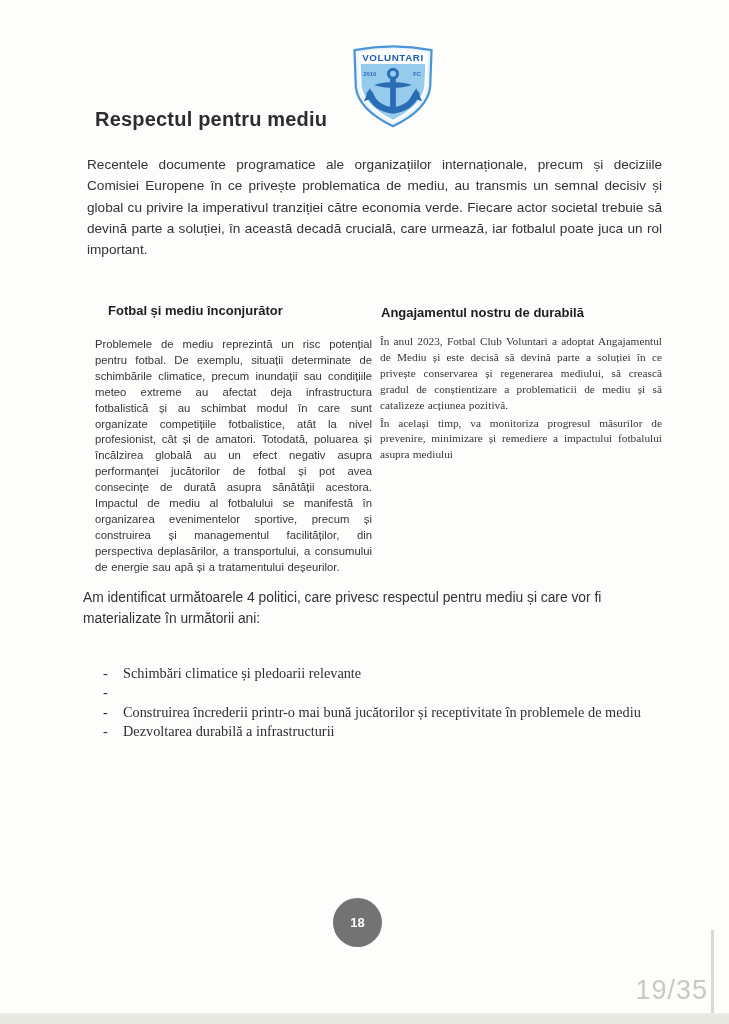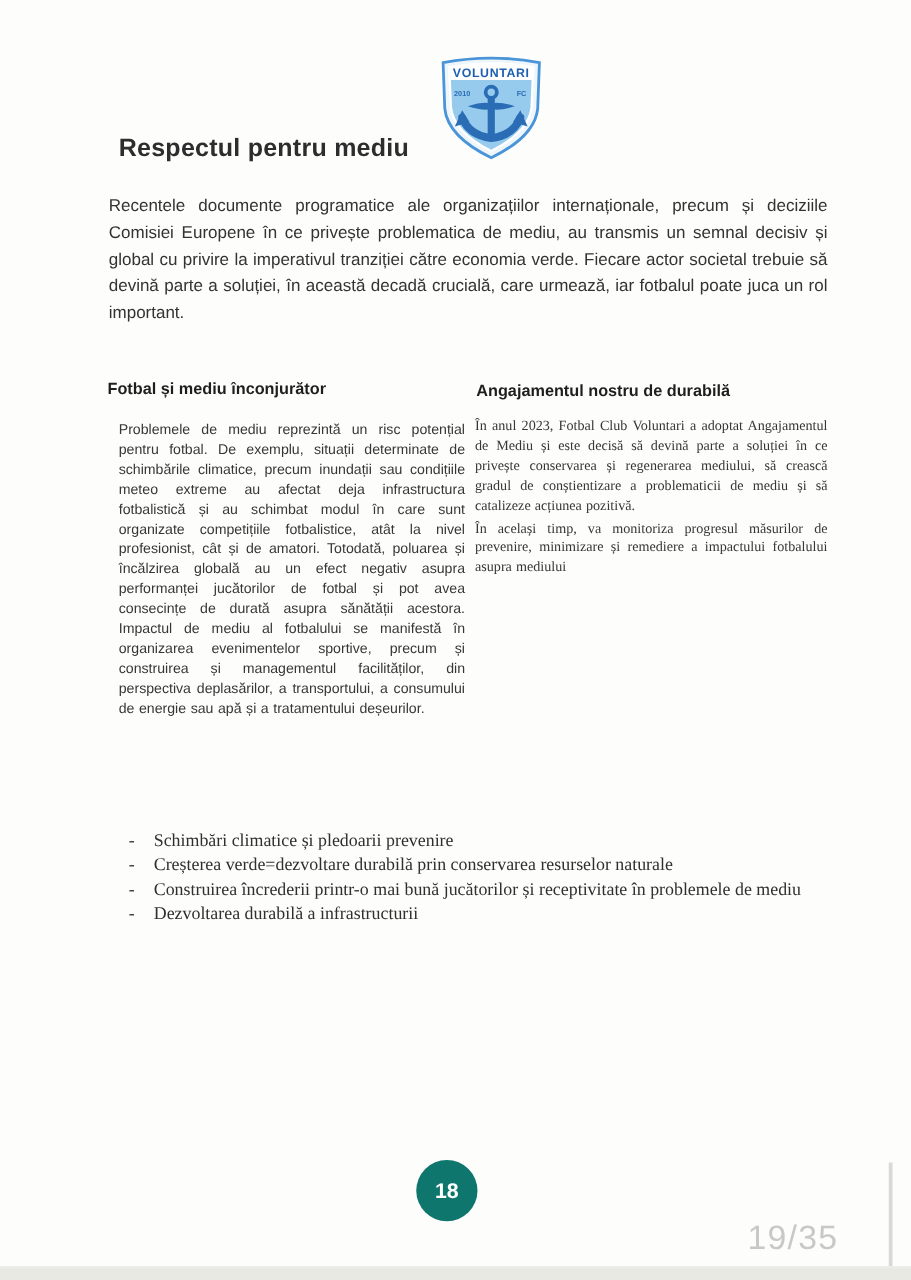--- a/index.html
+++ b/index.html
@@ -25,21 +25,21 @@
 
   .intro {
     position: absolute; left: 87px; top: 154px; width: 575px;
     font-size: 13.6px; line-height: 21.3px; text-align: justify;
     color: #333333;
   }
 
   .col-heading {
     position: absolute; font-size: 13px; font-weight: bold; color: #1e1e1e;
   }
-  .col-heading.left  { left: 86px;  top: 303px; }
+  .col-heading.left  { left: 108px;  top: 303px; }
   .col-heading.right { left: 381px; top: 305px; }
 
   .col-body {
     position: absolute; text-align: justify;
     font-size: 11.3px; line-height: 15.9px; color: #363636;
     word-spacing: 0.5px;
   }
   .col-body.left  { left: 95px;  top: 337px; width: 277px; }
   .col-body.right { left: 380px; top: 334px; width: 282px; font-family: Liberation Serif, serif; }
   .col-body.right p + p { margin-top: 2px; }
@@ -52,30 +52,30 @@
   .policies-list {
     position: absolute; left: 103px; top: 664px;
     font-family: "Liberation Serif", serif;
     font-size: 14.3px; line-height: 19.4px; color: #2f2f2f;
     list-style: none;
   }
   .policies-list li { display: flex; white-space: nowrap; }
   .policies-list .bullet { width: 20px; flex: 0 0 20px; }
 
   .page-badge {
-    position: absolute; left: 333px; top: 928px;
+    position: absolute; left: 333px; top: 898px;
     width: 49px; height: 49px; border-radius: 50%;
-    background: #0f766e;
+    background: #737373;
     display: flex; align-items: center; justify-content: center;
-    color: #ffffff; font-weight: bold; font-size: 17px;
+    color: #ffffff; font-weight: bold; font-size: 13px;
   }
 
   .pager {
     position: absolute; left: 598px; top: 975px; width: 110px;
-    text-align: left; font-size: 27px; color: #c8c8c5;
+    text-align: right; font-size: 27px; color: #c8c8c5;
     letter-spacing: 1px;
   }
 
   .scan-edge-bottom {
     position: absolute; left: 0; top: 1013px; width: 729px; height: 11px;
     background: #e9e9e4; border-top: 1px solid #f0f0ea;
   }
   .scan-edge-line {
     position: absolute; left: 711px; top: 930px; width: 3px; height: 84px;
     background: #dadad5;
@@ -118,29 +118,29 @@
 
   <div class="col-body left">
     <p>Problemele de mediu reprezintă un risc potențial pentru fotbal. De exemplu, situații determinate de schimbările climatice, precum inundații sau condițiile meteo extreme au afectat deja infrastructura fotbalistică și au schimbat modul în care sunt organizate competițiile fotbalistice, atât la nivel profesionist, cât și de amatori. Totodată, poluarea și încălzirea globală au un efect negativ asupra performanței jucătorilor de fotbal și pot avea consecințe de durată asupra sănătății acestora. Impactul de mediu al fotbalului se manifestă în organizarea evenimentelor sportive, precum și construirea și managementul facilităților, din perspectiva deplasărilor, a transportului, a consumului de energie sau apă și a tratamentului deșeurilor.</p>
   </div>
 
   <div class="col-body right">
     <p>În anul 2023, Fotbal Club Voluntari a adoptat Angajamentul de Mediu și este decisă să devină parte a soluției în ce privește conservarea și regenerarea mediului, să crească gradul de conștientizare a problematicii de mediu și să catalizeze acțiunea pozitivă.</p>
     <p>În același timp, va monitoriza progresul măsurilor de prevenire, minimizare și remediere a impactului fotbalului asupra mediului</p>
   </div>
 
+  <p class="policies-intro">Am identificat următoarele 4 politici, care privesc respectul pentru mediu și care vor fi materializate în următorii ani:</p>
 
   <ul class="policies-list">
     <li>
       <span class="bullet">-</span>
-      <span>Schimbări climatice și pledoarii prevenire</span>
+      <span>Schimbări climatice și pledoarii relevante</span>
     </li>
     <li>
       <span class="bullet">-</span>
-      <span>Creșterea verde=dezvoltare durabilă prin conservarea resurselor naturale</span>
     </li>
     <li>
       <span class="bullet">-</span>
       <span>Construirea încrederii printr-o mai bună jucătorilor și receptivitate în problemele de mediu</span>
     </li>
     <li>
       <span class="bullet">-</span>
       <span>Dezvoltarea durabilă a infrastructurii</span>
     </li>
   </ul>

